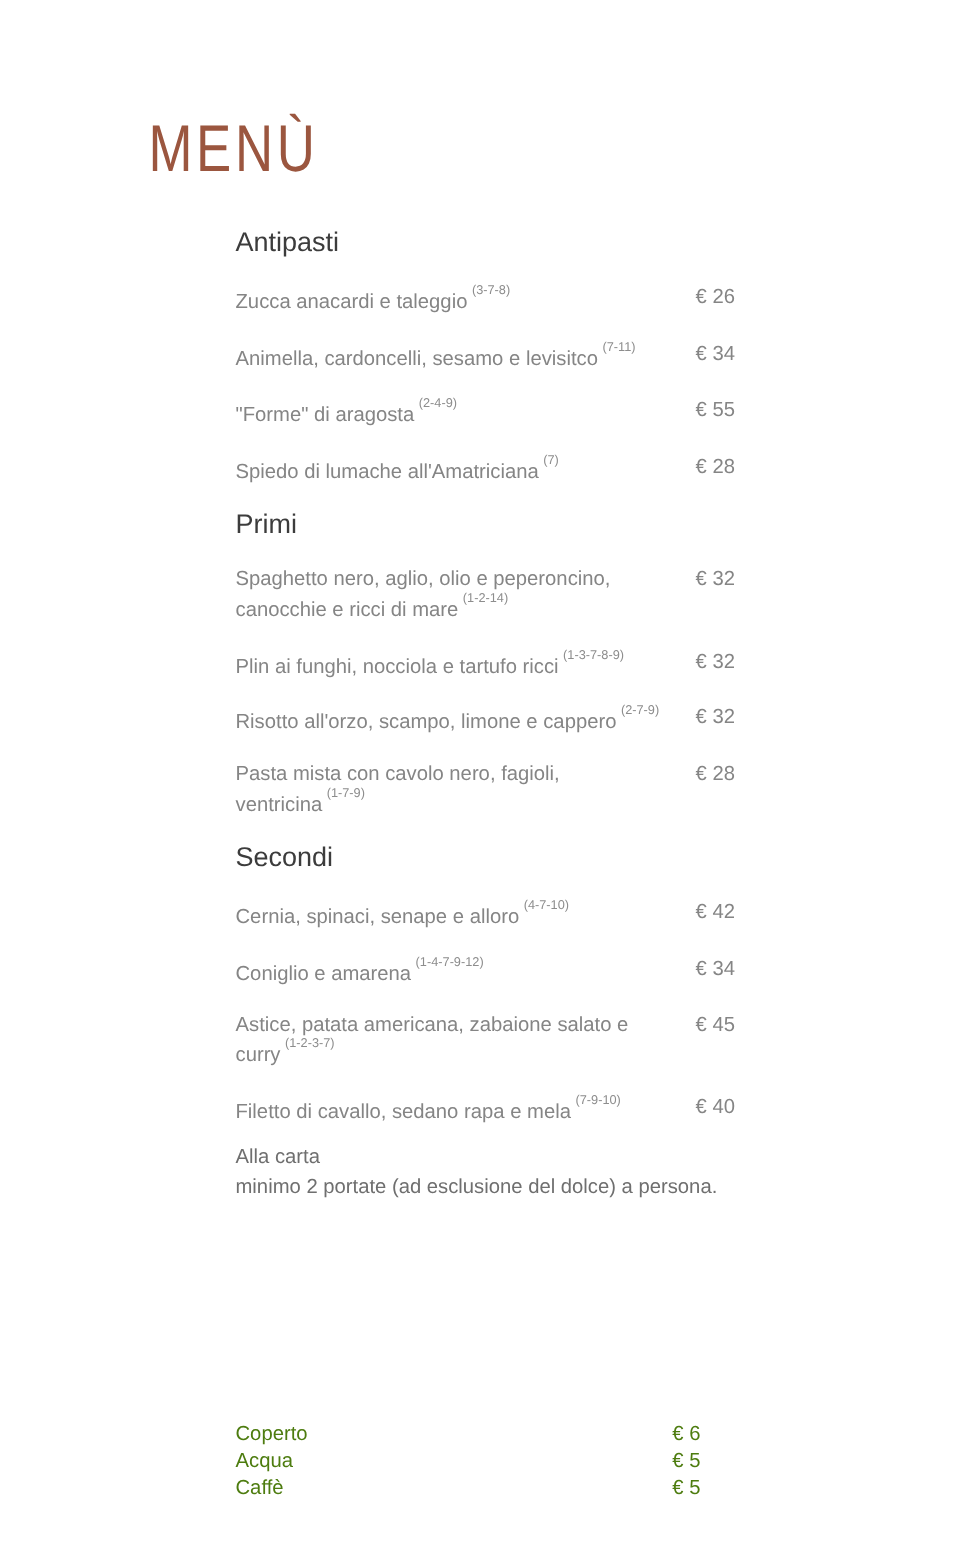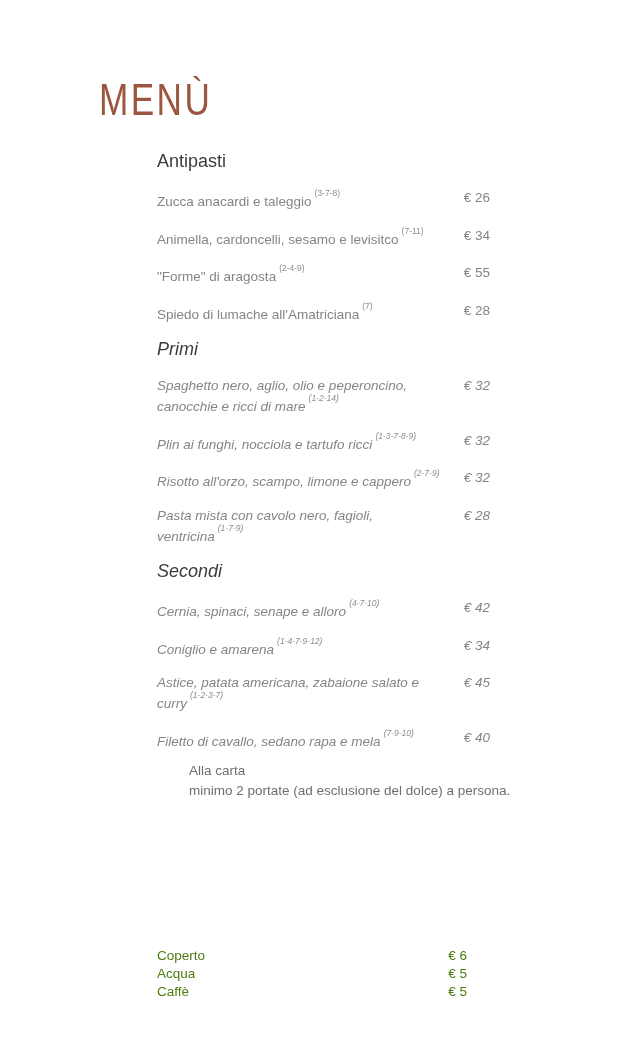--- a/index.html
+++ b/index.html
@@ -19,21 +19,21 @@
     letter-spacing: 3px;
     transform: scale(0.80, 1);
     transform-origin: left top;
     white-space: nowrap;
   }
   .menu-sections {
     position: absolute;
     left: 157px; top: 150px;
     width: 333px;
   }
-  .menu-section + .menu-section { margin-top: 14px; font-style: italic; }
+  .menu-section + .menu-section { margin-top: 14px; }
   .section-heading {
     font-size: 18px;
     line-height: 22px;
     font-weight: 400;
     color: #3c3c3c;
     margin: 0 0 13px 0;
   }
   .menu-row {
     display: flex;
     justify-content: space-between;
@@ -61,21 +61,20 @@
     color: #858585;
     white-space: nowrap;
   }
   .carta-note {
     position: absolute;
     left: 157px; top: 761px;
     width: 420px;
     font-size: 13.5px;
     line-height: 20px;
     color: #6f6f6f;
-    margin-left: 32px;
   }
   .extras {
     position: absolute;
     left: 157px; top: 947px;
     width: 310px;
   }
   .extra-row {
     display: flex;
     justify-content: space-between;
     font-size: 13.5px;

